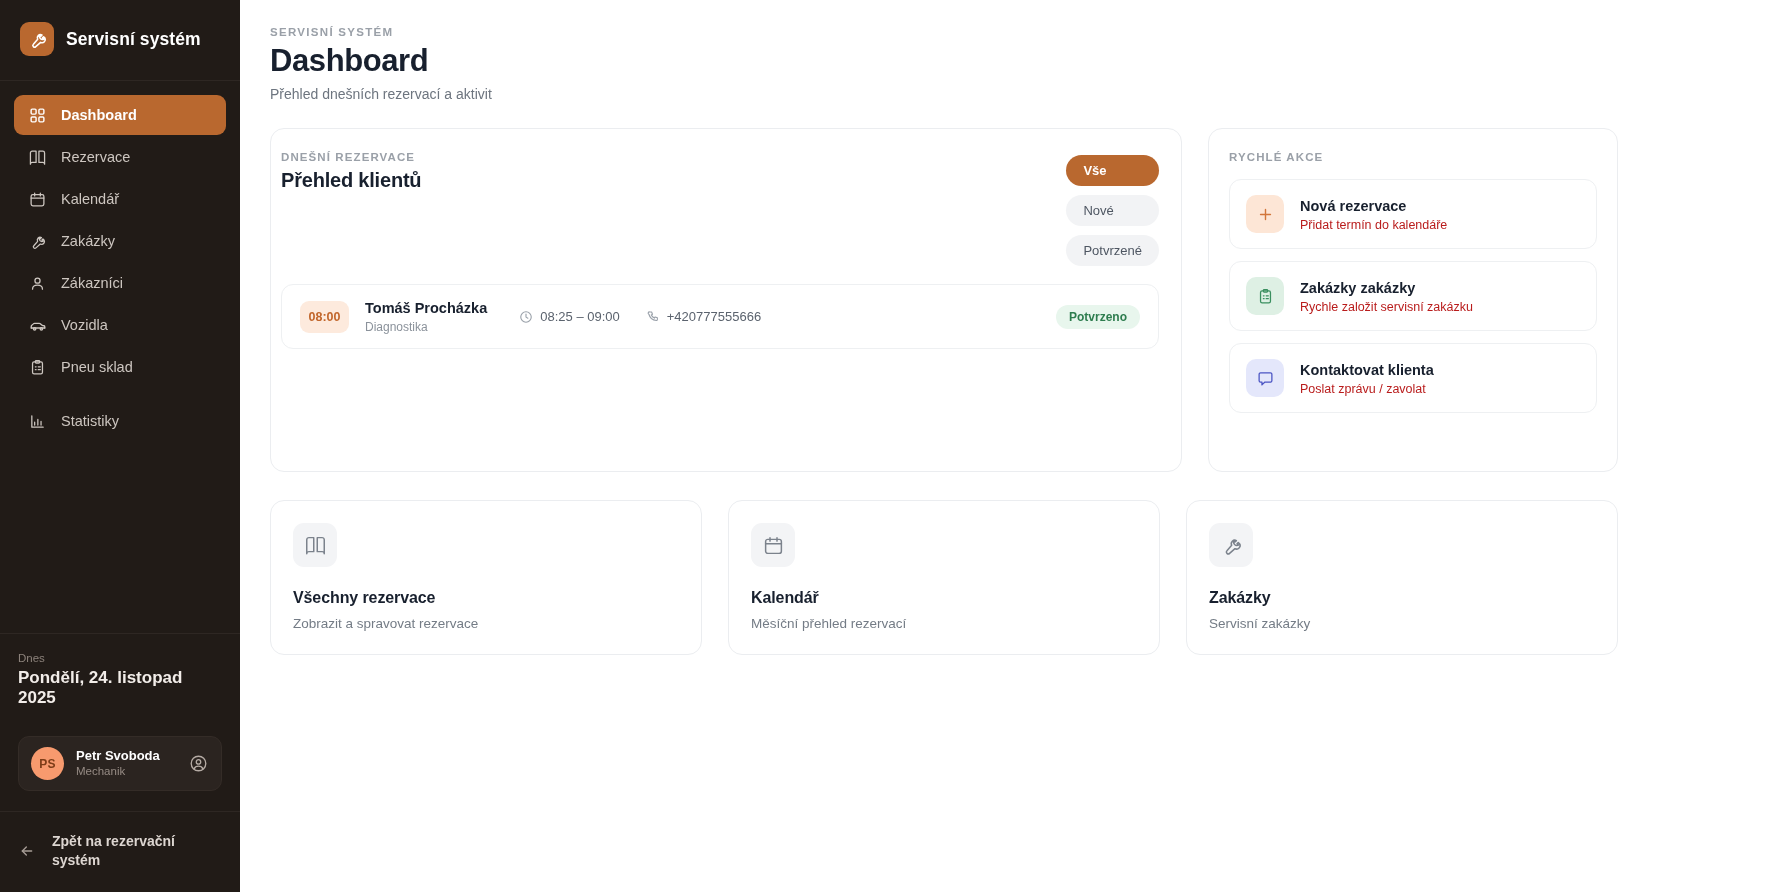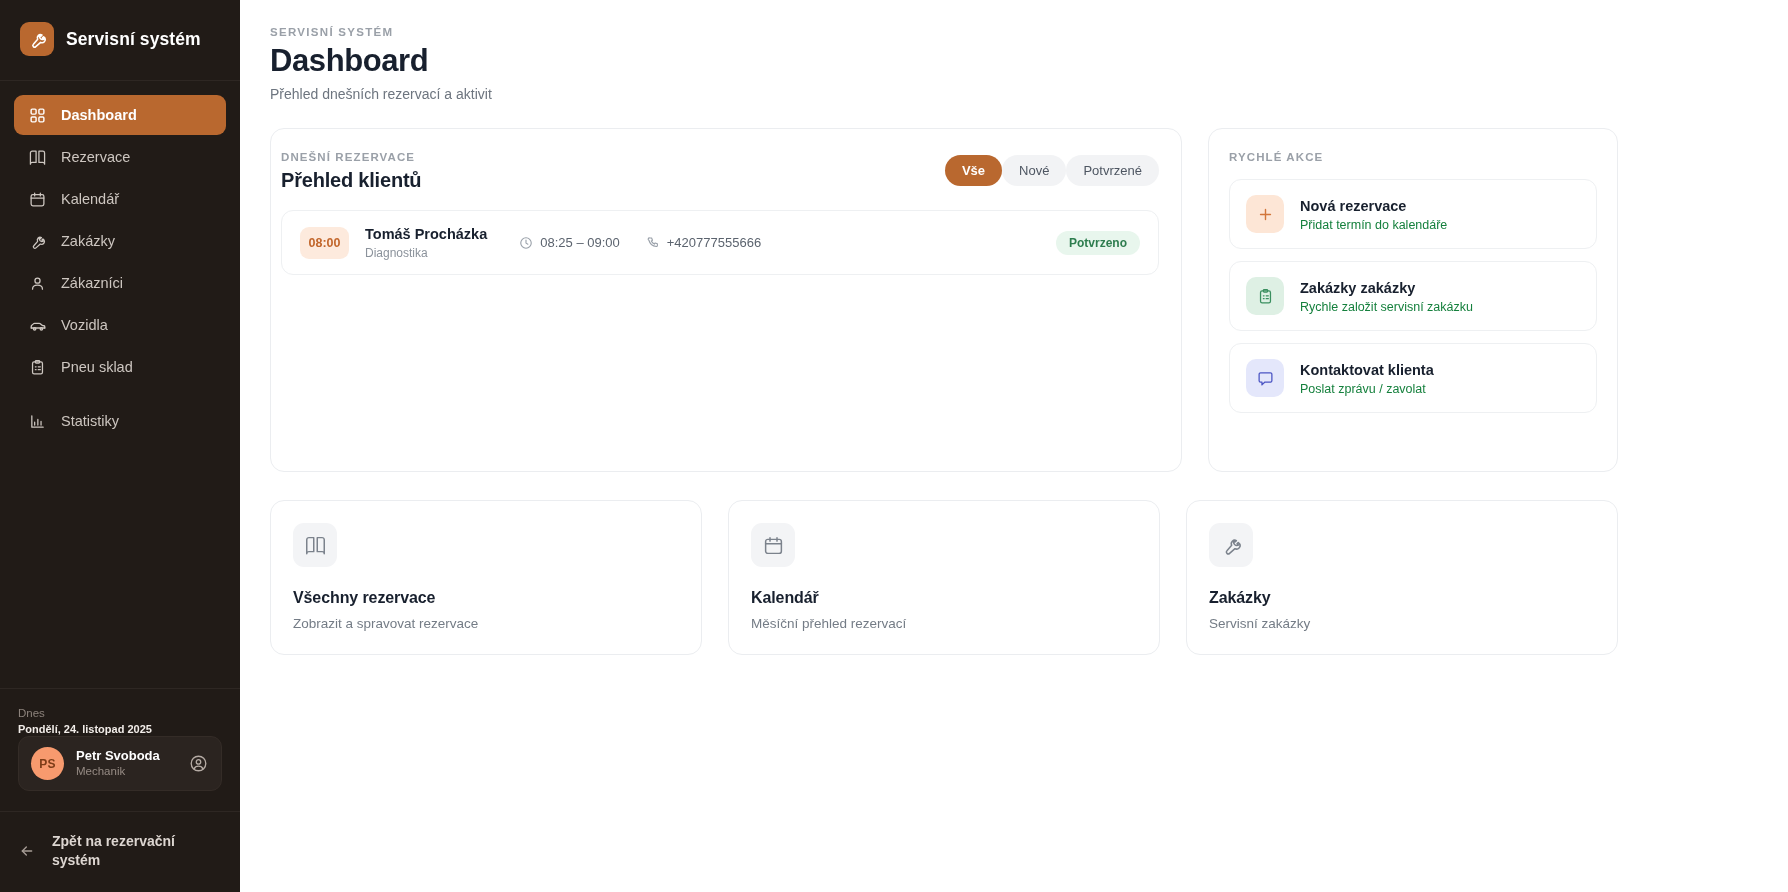--- a/index.html
+++ b/index.html
@@ -89,24 +89,24 @@
     padding: 0 18px 0 18px;
     border-top: 1px solid #2e2723;
     padding-top: 18px;
   }
   .today-label {
     font-size: 11.5px;
     color: #8c827b;
     margin-bottom: 4px;
   }
   .today-date {
-    font-size: 11px;
+    font-size: 17px;
     font-weight: 700;
     color: #f2ede9;
-    margin-bottom: 1px;
+    margin-bottom: 28px;
   }
   .user-card {
     display: flex;
     align-items: center;
     gap: 12px;
     background: #2b2420;
     border: 1px solid #342c27;
     border-radius: 11px;
     padding: 10px 12px;
     margin: 0 18px 0 18px;
@@ -207,21 +207,21 @@
     font-weight: 600;
     text-transform: uppercase;
   }
   .res-title {
     font-size: 20px;
     font-weight: 800;
     color: #18202e;
     margin-top: 6px;
     letter-spacing: -.2px;
   }
-  .filters { display: flex; padding-top: 4px; }
+  .filters { display: flex; gap: 9px; padding-top: 4px; flex-direction: column; }
   .filter-btn {
     height: 31px;
     padding: 0 17px;
     border-radius: 16px;
     background: #f2f3f5;
     color: #4e5662;
     font-size: 13px;
     font-weight: 500;
     border: none;
     cursor: pointer;
@@ -301,21 +301,21 @@
   .quick-item:last-child { margin-bottom: 0; }
   .qi-icon {
     width: 38px; height: 38px; flex: 0 0 38px;
     border-radius: 10px;
     display: flex; align-items: center; justify-content: center;
   }
   .qi-icon.orange { background: #fde6d6; color: #d2763a; }
   .qi-icon.green  { background: #def0e4; color: #3a8f5f; }
   .qi-icon.blue   { background: #e4e7fb; color: #4b55c4; }
   .qi-title { font-size: 14.5px; font-weight: 700; color: #18202e; line-height: 1.25; }
-  .qi-sub { font-size: 12.5px; color: #15803d; margin-top: 3px; }
+  .qi-sub { font-size: 12.5px; color: #b91c1c; margin-top: 3px; }
 
   
   .grid-bottom {
     display: flex;
     gap: 26px;
     margin-top: 28px;
   }
   .tile {
     flex: 1 1 0;
     min-width: 0;

